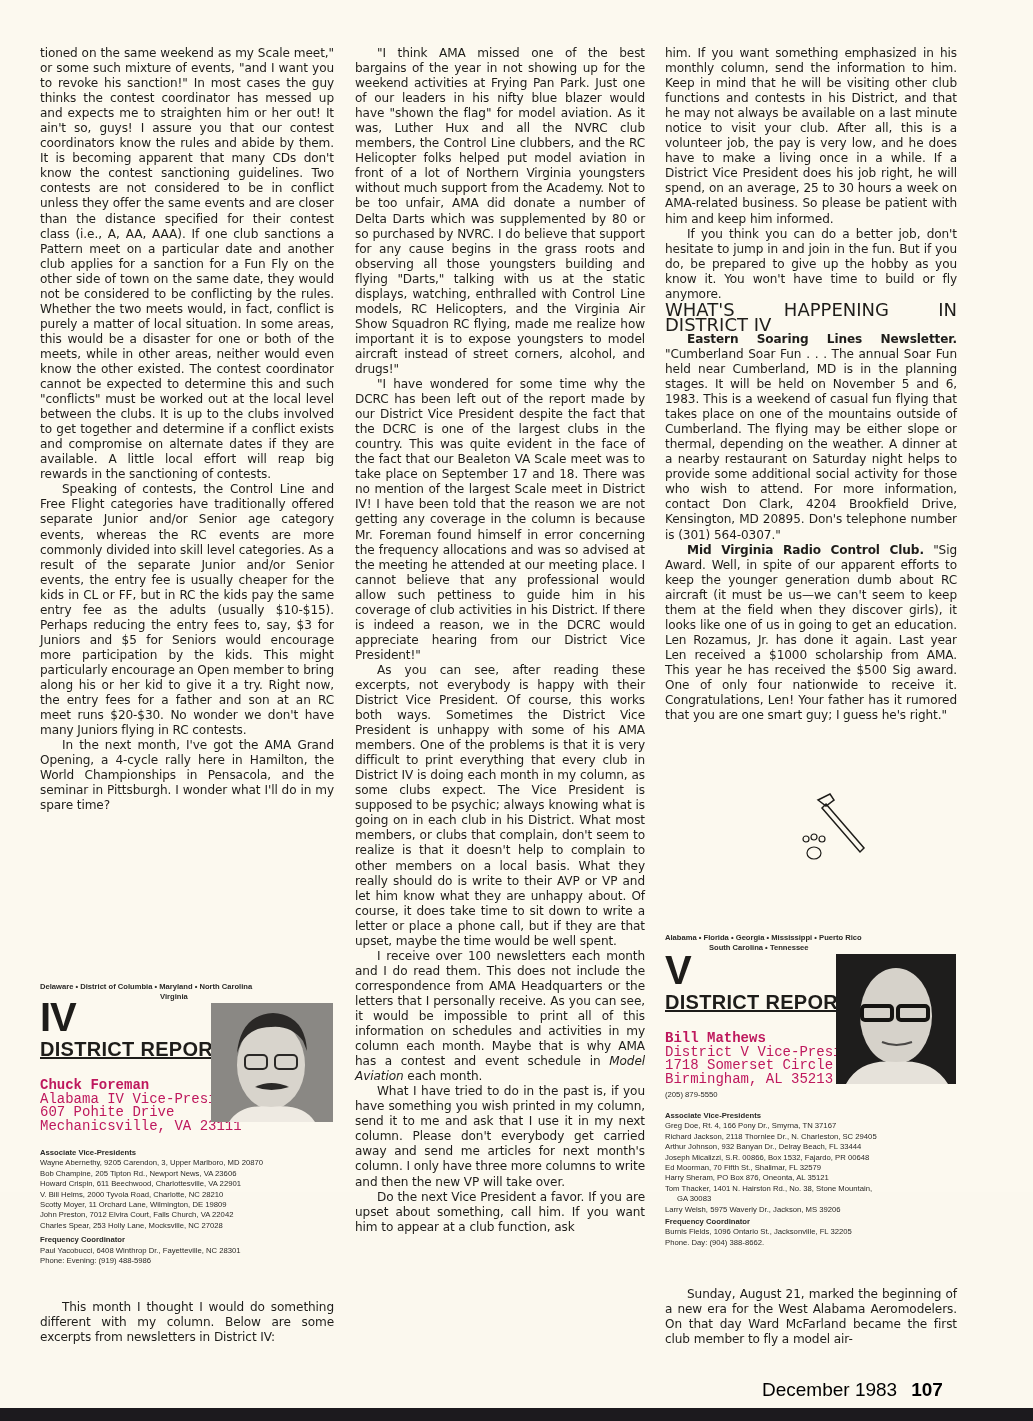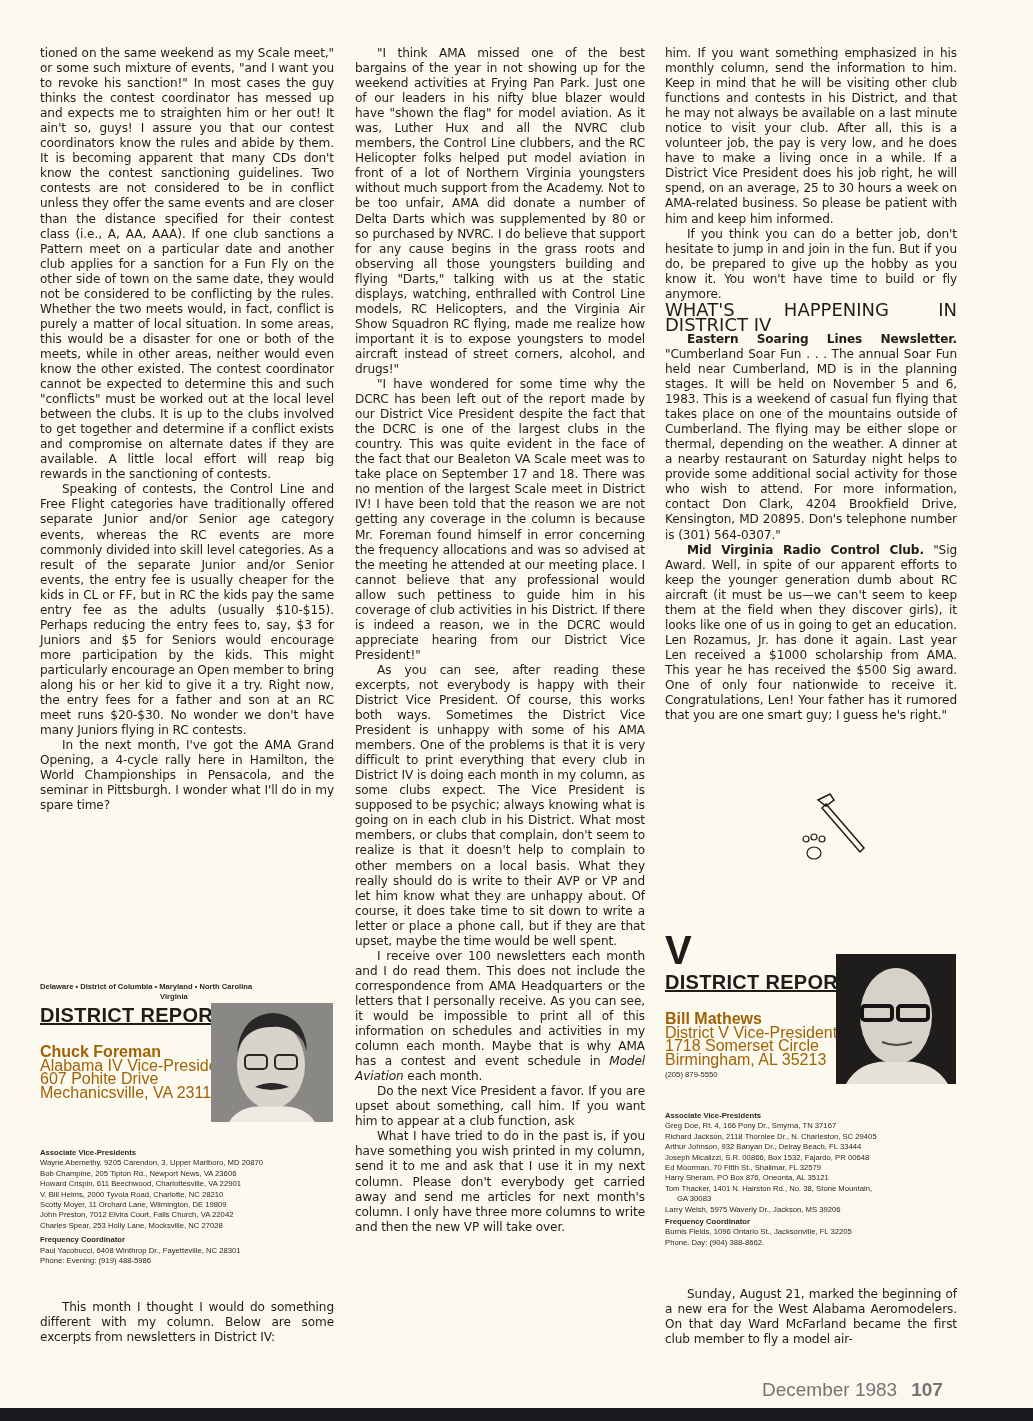--- a/index.html
+++ b/index.html
@@ -19,47 +19,48 @@
     .col p { margin: 0; text-indent: 22px; }
     .col p.noindent { text-indent: 0; }
     .b { font-weight: bold; }
     .i { font-style: italic; }
     .hdr { font-weight: normal; font-size: 18px; margin-top: 14px; text-indent: 0 !important; letter-spacing: 0; }
 
     .dbox { position: absolute; font-family: "Liberation Sans", sans-serif; }
     .states { font-size: 7.6px; font-weight: bold; color: #2a2927; line-height: 10px; }
     .roman { font-size: 40px; font-weight: bold; line-height: 38px; letter-spacing: -1px; }
     .dr { font-size: 20px; font-weight: bold; letter-spacing: 0.3px; text-decoration: underline; }
-    .vp { font-size: 16px; line-height: 13.6px; color: #a16207; }
+    .vp { font-size: 14px; line-height: 13.6px; color: #be185d; font-family: Liberation Mono, monospace; }
     .vp .name { font-weight: bold; }
     .photo { position: absolute; background: #3a3836; overflow: hidden; }
     .assoc { font-size: 7.7px; line-height: 10.4px; color: #2a2927; }
     .assoc .ttl { font-weight: bold; }
     .phone-small { font-size: 7.7px; color: #2a2927; }
 
-    .footer { position: absolute; top: 1379px; left: 762px; font-family: "Liberation Sans", sans-serif; font-size: 19px; color: #737373; }
+    .footer { position: absolute; top: 1379px; left: 762px; font-family: "Liberation Sans", sans-serif; font-size: 19px; color: #000000; }
     .footer .pg { font-weight: bold; margin-left: 14px; }
     .doodle { position: absolute; }
   </style>
 </head>
 <body>
 
 <div class="page">
 
   <div class="col col-1">
     <p class="noindent">tioned on the same weekend as my Scale meet," or some such mixture of events, "and I want you to revoke his sanction!" In most cases the guy thinks the contest coordinator has messed up and expects me to straighten him or her out! It ain't so, guys! I assure you that our contest coordinators know the rules and abide by them. It is becoming apparent that many CDs don't know the contest sanctioning guidelines. Two contests are not considered to be in conflict unless they offer the same events and are closer than the distance specified for their contest class (i.e., A, AA, AAA). If one club sanctions a Pattern meet on a particular date and another club applies for a sanction for a Fun Fly on the other side of town on the same date, they would not be considered to be conflicting by the rules. Whether the two meets would, in fact, conflict is purely a matter of local situation. In some areas, this would be a disaster for one or both of the meets, while in other areas, neither would even know the other existed. The contest coordinator cannot be expected to determine this and such "conflicts" must be worked out at the local level between the clubs. It is up to the clubs involved to get together and determine if a conflict exists and compromise on alternate dates if they are available. A little local effort will reap big rewards in the sanctioning of contests.</p>
     <p>Speaking of contests, the Control Line and Free Flight categories have traditionally offered separate Junior and/or Senior age category events, whereas the RC events are more commonly divided into skill level categories. As a result of the separate Junior and/or Senior events, the entry fee is usually cheaper for the kids in CL or FF, but in RC the kids pay the same entry fee as the adults (usually $10-$15). Perhaps reducing the entry fees to, say, $3 for Juniors and $5 for Seniors would encourage more participation by the kids. This might particularly encourage an Open member to bring along his or her kid to give it a try. Right now, the entry fees for a father and son at an RC meet runs $20-$30. No wonder we don't have many Juniors flying in RC contests.</p>
     <p>In the next month, I've got the AMA Grand Opening, a 4-cycle rally here in Hamilton, the World Championships in Pensacola, and the seminar in Pittsburgh. I wonder what I'll do in my spare time?</p>
   </div>
 
   <div class="dbox" style="left:40px; top:982px; width:300px;">
     <div class="states">
       <div>Delaware • District of Columbia • Maryland • North Carolina</div>
       <div style="padding-left:120px;">Virginia</div>
     </div>
+    <div class="roman" style="margin-top:-4px;">IV</div>
     <div class="dr" style="margin-top:2px;">DISTRICT REPORT</div>
     <div class="vp" style="margin-top:18px;">
       <div class="name">Chuck Foreman</div>
       <div>Alabama IV Vice-President</div>
       <div>607 Pohite Drive</div>
       <div>Mechanicsville, VA 23111</div>
     </div>
   </div>
   <div class="photo" style="left:211px; top:1003px; width:122px; height:119px;">
     <svg width="122" height="119" viewBox="0 0 122 119">
@@ -88,22 +89,22 @@
 
   <div class="col col-1" style="top:1300px;">
     <p>This month I thought I would do something different with my column. Below are some excerpts from newsletters in District IV:</p>
   </div>
 
   <div class="col col-2">
     <p>"I think AMA missed one of the best bargains of the year in not showing up for the weekend activities at Frying Pan Park. Just one of our leaders in his nifty blue blazer would have "shown the flag" for model aviation. As it was, Luther Hux and all the NVRC club members, the Control Line clubbers, and the RC Helicopter folks helped put model aviation in front of a lot of Northern Virginia youngsters without much support from the Academy. Not to be too unfair, AMA did donate a number of Delta Darts which was supplemented by 80 or so purchased by NVRC. I do believe that support for any cause begins in the grass roots and observing all those youngsters building and flying "Darts," talking with us at the static displays, watching, enthralled with Control Line models, RC Helicopters, and the Virginia Air Show Squadron RC flying, made me realize how important it is to expose youngsters to model aircraft instead of street corners, alcohol, and drugs!"</p>
     <p>"I have wondered for some time why the DCRC has been left out of the report made by our District Vice President despite the fact that the DCRC is one of the largest clubs in the country. This was quite evident in the face of the fact that our Bealeton VA Scale meet was to take place on September 17 and 18. There was no mention of the largest Scale meet in District IV! I have been told that the reason we are not getting any coverage in the column is because Mr. Foreman found himself in error concerning the frequency allocations and was so advised at the meeting he attended at our meeting place. I cannot believe that any professional would allow such pettiness to guide him in his coverage of club activities in his District. If there is indeed a reason, we in the DCRC would appreciate hearing from our District Vice President!"</p>
     <p>As you can see, after reading these excerpts, not everybody is happy with their District Vice President. Of course, this works both ways. Sometimes the District Vice President is unhappy with some of his AMA members. One of the problems is that it is very difficult to print everything that every club in District IV is doing each month in my column, as some clubs expect. The Vice President is supposed to be psychic; always knowing what is going on in each club in his District. What most members, or clubs that complain, don't seem to realize is that it doesn't help to complain to other members on a local basis. What they really should do is write to their AVP or VP and let him know what they are unhappy about. Of course, it does take time to sit down to write a letter or place a phone call, but if they are that upset, maybe the time would be well spent.</p>
     <p><span>I receive over 100 newsletters each month and I do read them. This does not include the correspondence from AMA Headquarters or the letters that I personally receive. As you can see, it would be impossible to print all of this information on schedules and activities in my column each month. Maybe that is why AMA has a contest and event schedule in </span><span class="i">Model Aviation</span><span> each month.</span></p>
+    <p>What I have tried to do in the past is, if you have something you wish printed in my column, send it to me and ask that I use it in my next column. Please don't everybody get carried away and send me articles for next month's column. I only have three more columns to write and then the new VP will take over.</p>
     <p>Do the next Vice President a favor. If you are upset about something, call him. If you want him to appear at a club function, ask</p>
-    <p>What I have tried to do in the past is, if you have something you wish printed in my column, send it to me and ask that I use it in my next column. Please don't everybody get carried away and send me articles for next month's column. I only have three more columns to write and then the new VP will take over.</p>
   </div>
 
   <div class="col col-3">
     <p class="noindent">him. If you want something emphasized in his monthly column, send the information to him. Keep in mind that he will be visiting other club functions and contests in his District, and that he may not always be available on a last minute notice to visit your club. After all, this is a volunteer job, the pay is very low, and he does have to make a living once in a while. If a District Vice President does his job right, he will spend, on an average, 25 to 30 hours a week on AMA-related business. So please be patient with him and keep him informed.</p>
     <p>If you think you can do a better job, don't hesitate to jump in and join in the fun. But if you do, be prepared to give up the hobby as you know it. You won't have time to build or fly anymore.</p>
     <p class="hdr">WHAT'S HAPPENING IN DISTRICT IV</p>
     <p><span class="b">Eastern Soaring Lines Newsletter.</span><span> "Cumberland Soar Fun . . . The annual Soar Fun held near Cumberland, MD is in the planning stages. It will be held on November 5 and 6, 1983. This is a weekend of casual fun flying that takes place on one of the mountains outside of Cumberland. The flying may be either slope or thermal, depending on the weather. A dinner at a nearby restaurant on Saturday night helps to provide some additional social activity for those who wish to attend. For more information, contact Don Clark, 4204 Brookfield Drive, Kensington, MD 20895. Don's telephone number is (301) 564-0307."</span></p>
     <p><span class="b">Mid Virginia Radio Control Club.</span><span> "Sig Award. Well, in spite of our apparent efforts to keep the younger generation dumb about RC aircraft (it must be us—we can't seem to keep them at the field when they discover girls), it looks like one of us in going to get an education. Len Rozamus, Jr. has done it again. Last year Len received a $1000 scholarship from AMA. This year he has received the $500 Sig award. One of only four nationwide to receive it. Congratulations, Len! Your father has it rumored that you are one smart guy; I guess he's right."</span></p>
   </div>
 
@@ -112,20 +113,24 @@
     <path d="M36 14 L74 58 L70 62 L32 18 Z" fill="none" stroke="#1e1d1a" stroke-width="1.5"></path>
   </svg>
   <svg class="doodle" style="left:798px; top:833px;" width="34" height="32" viewBox="0 0 34 32">
     <circle cx="8" cy="6" r="3" fill="none" stroke="#1e1d1a" stroke-width="1.2"></circle>
     <circle cx="16" cy="4" r="3" fill="none" stroke="#1e1d1a" stroke-width="1.2"></circle>
     <circle cx="24" cy="6" r="3" fill="none" stroke="#1e1d1a" stroke-width="1.2"></circle>
     <ellipse cx="16" cy="20" rx="7" ry="6" fill="none" stroke="#1e1d1a" stroke-width="1.2"></ellipse>
   </svg>
 
   <div class="dbox" style="left:665px; top:933px; width:320px;">
+    <div class="states">
+      <div>Alabama • Florida • Georgia • Mississippi • Puerto Rico</div>
+      <div style="padding-left:44px;">South Carolina • Tennessee</div>
+    </div>
     <div class="roman" style="margin-top:-2px;">V</div>
     <div class="dr" style="margin-top:2px;">DISTRICT REPORT</div>
     <div class="vp" style="margin-top:18px;">
       <div class="name">Bill Mathews</div>
       <div>District V Vice-President</div>
       <div>1718 Somerset Circle</div>
       <div>Birmingham, AL 35213</div>
     </div>
     <div class="phone-small" style="margin-top:4px;">(205) 879-5550</div>
   </div>

